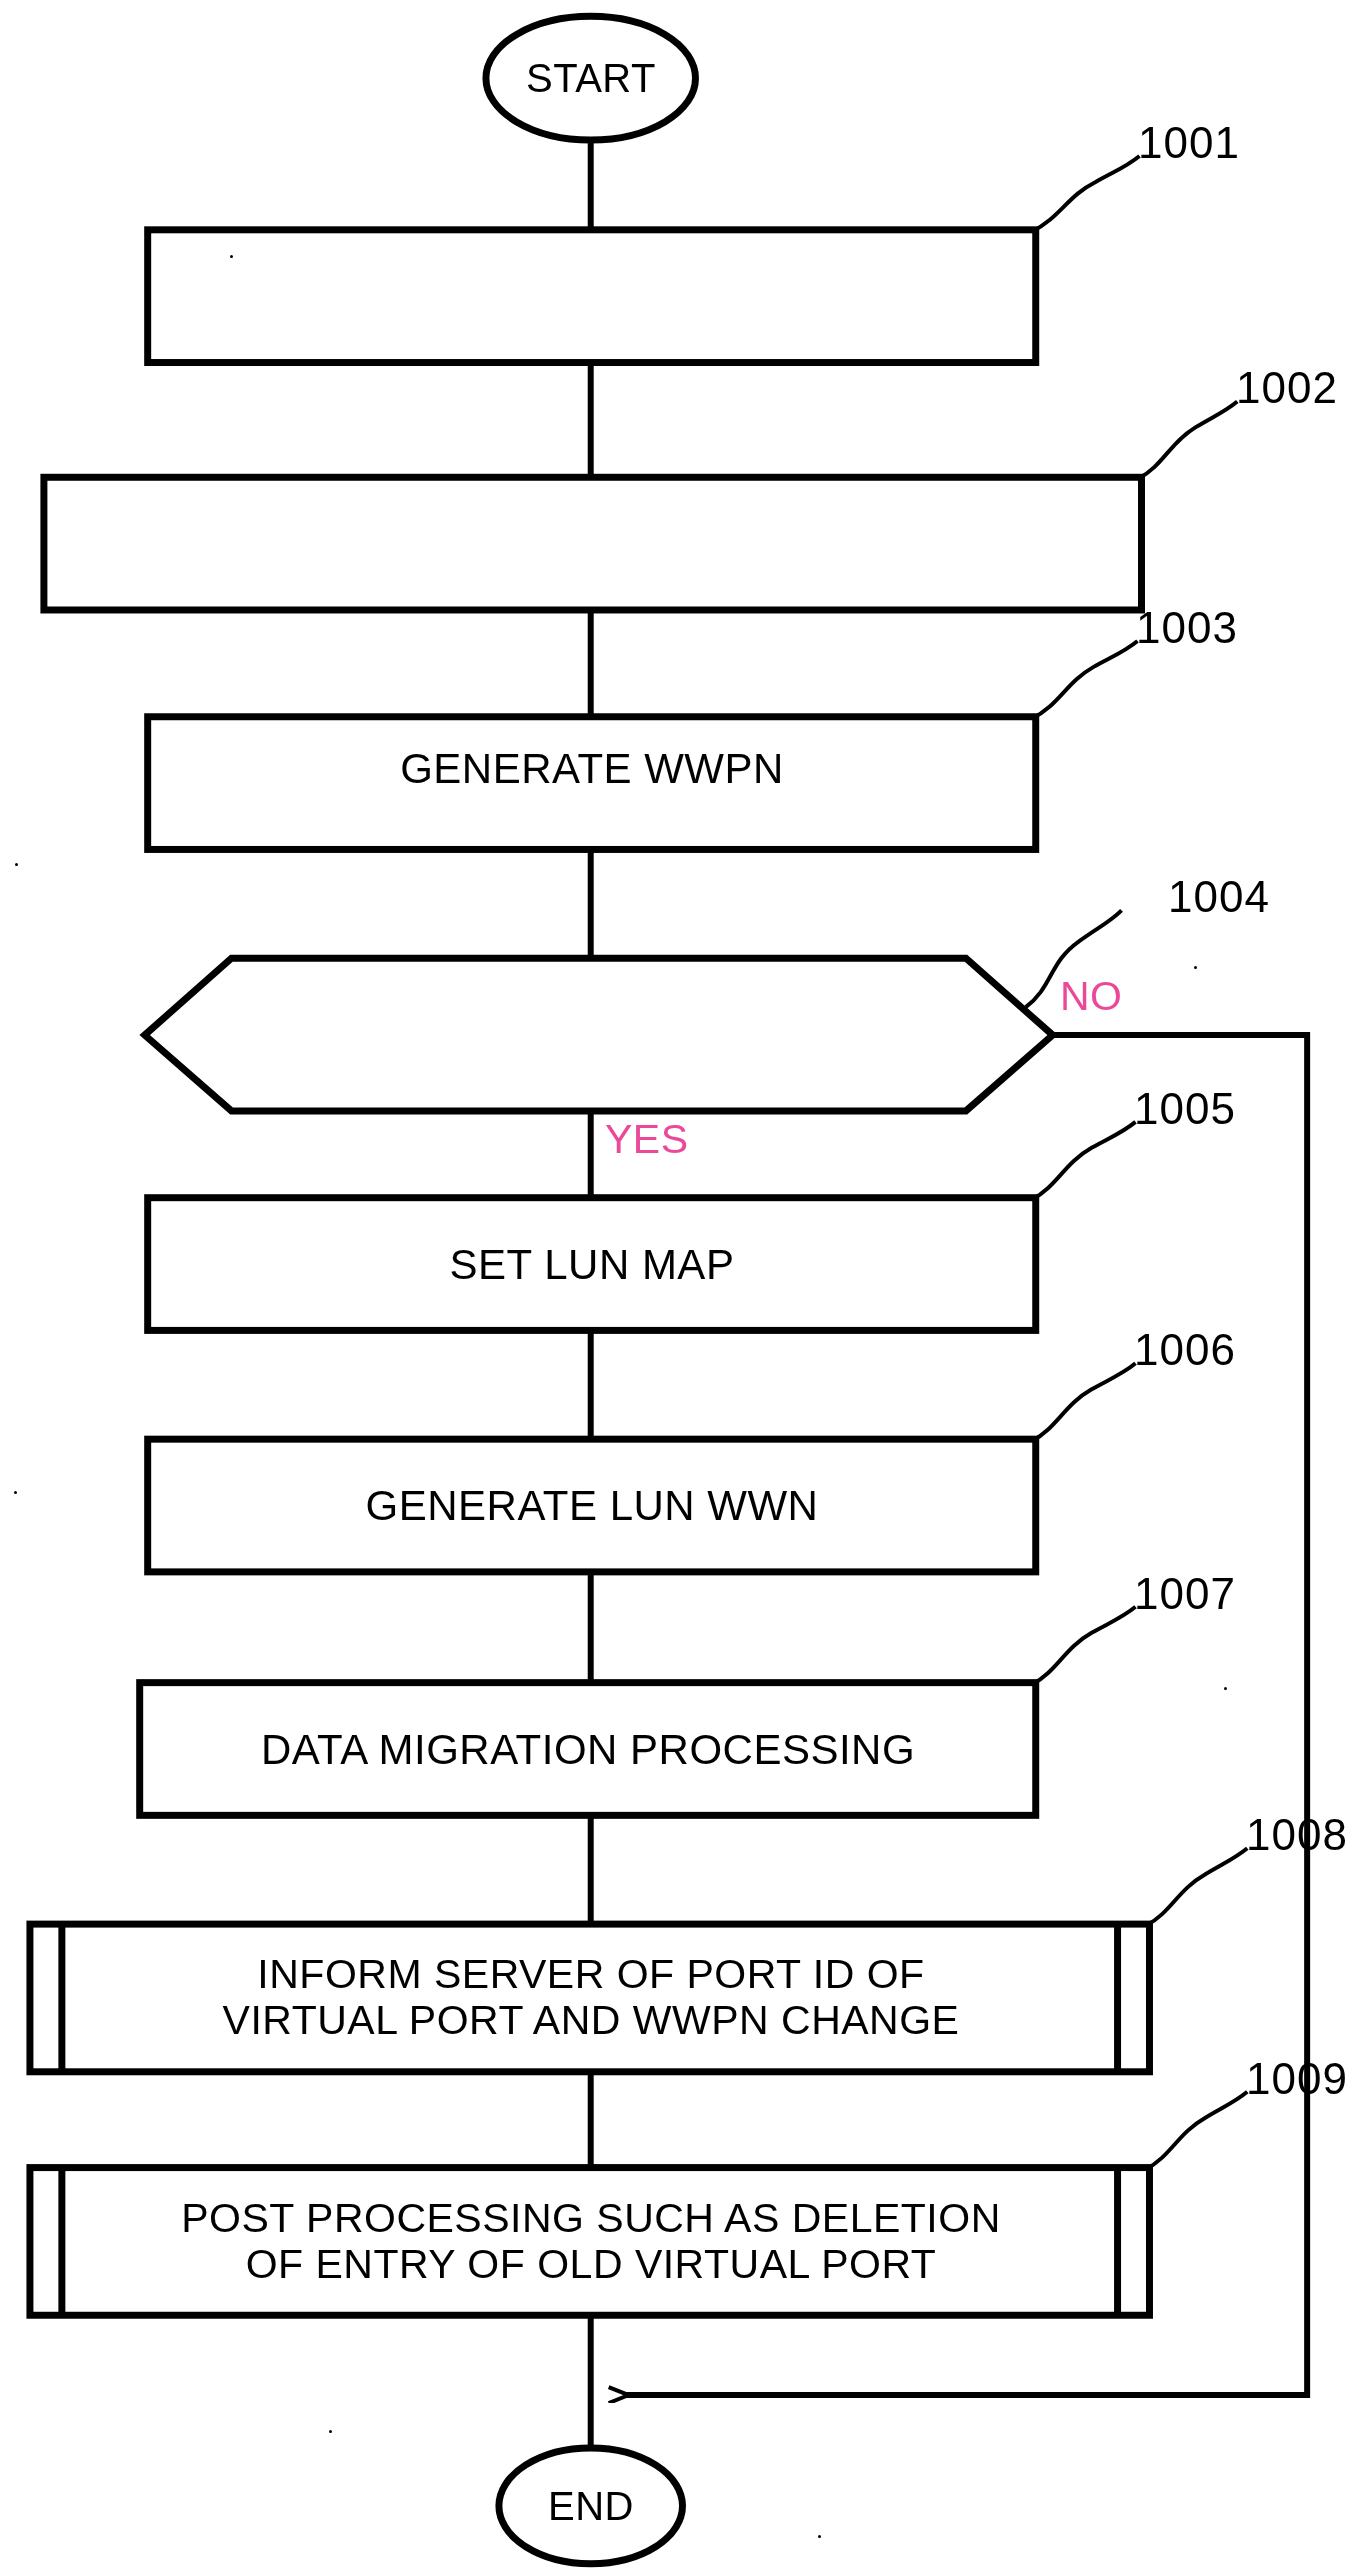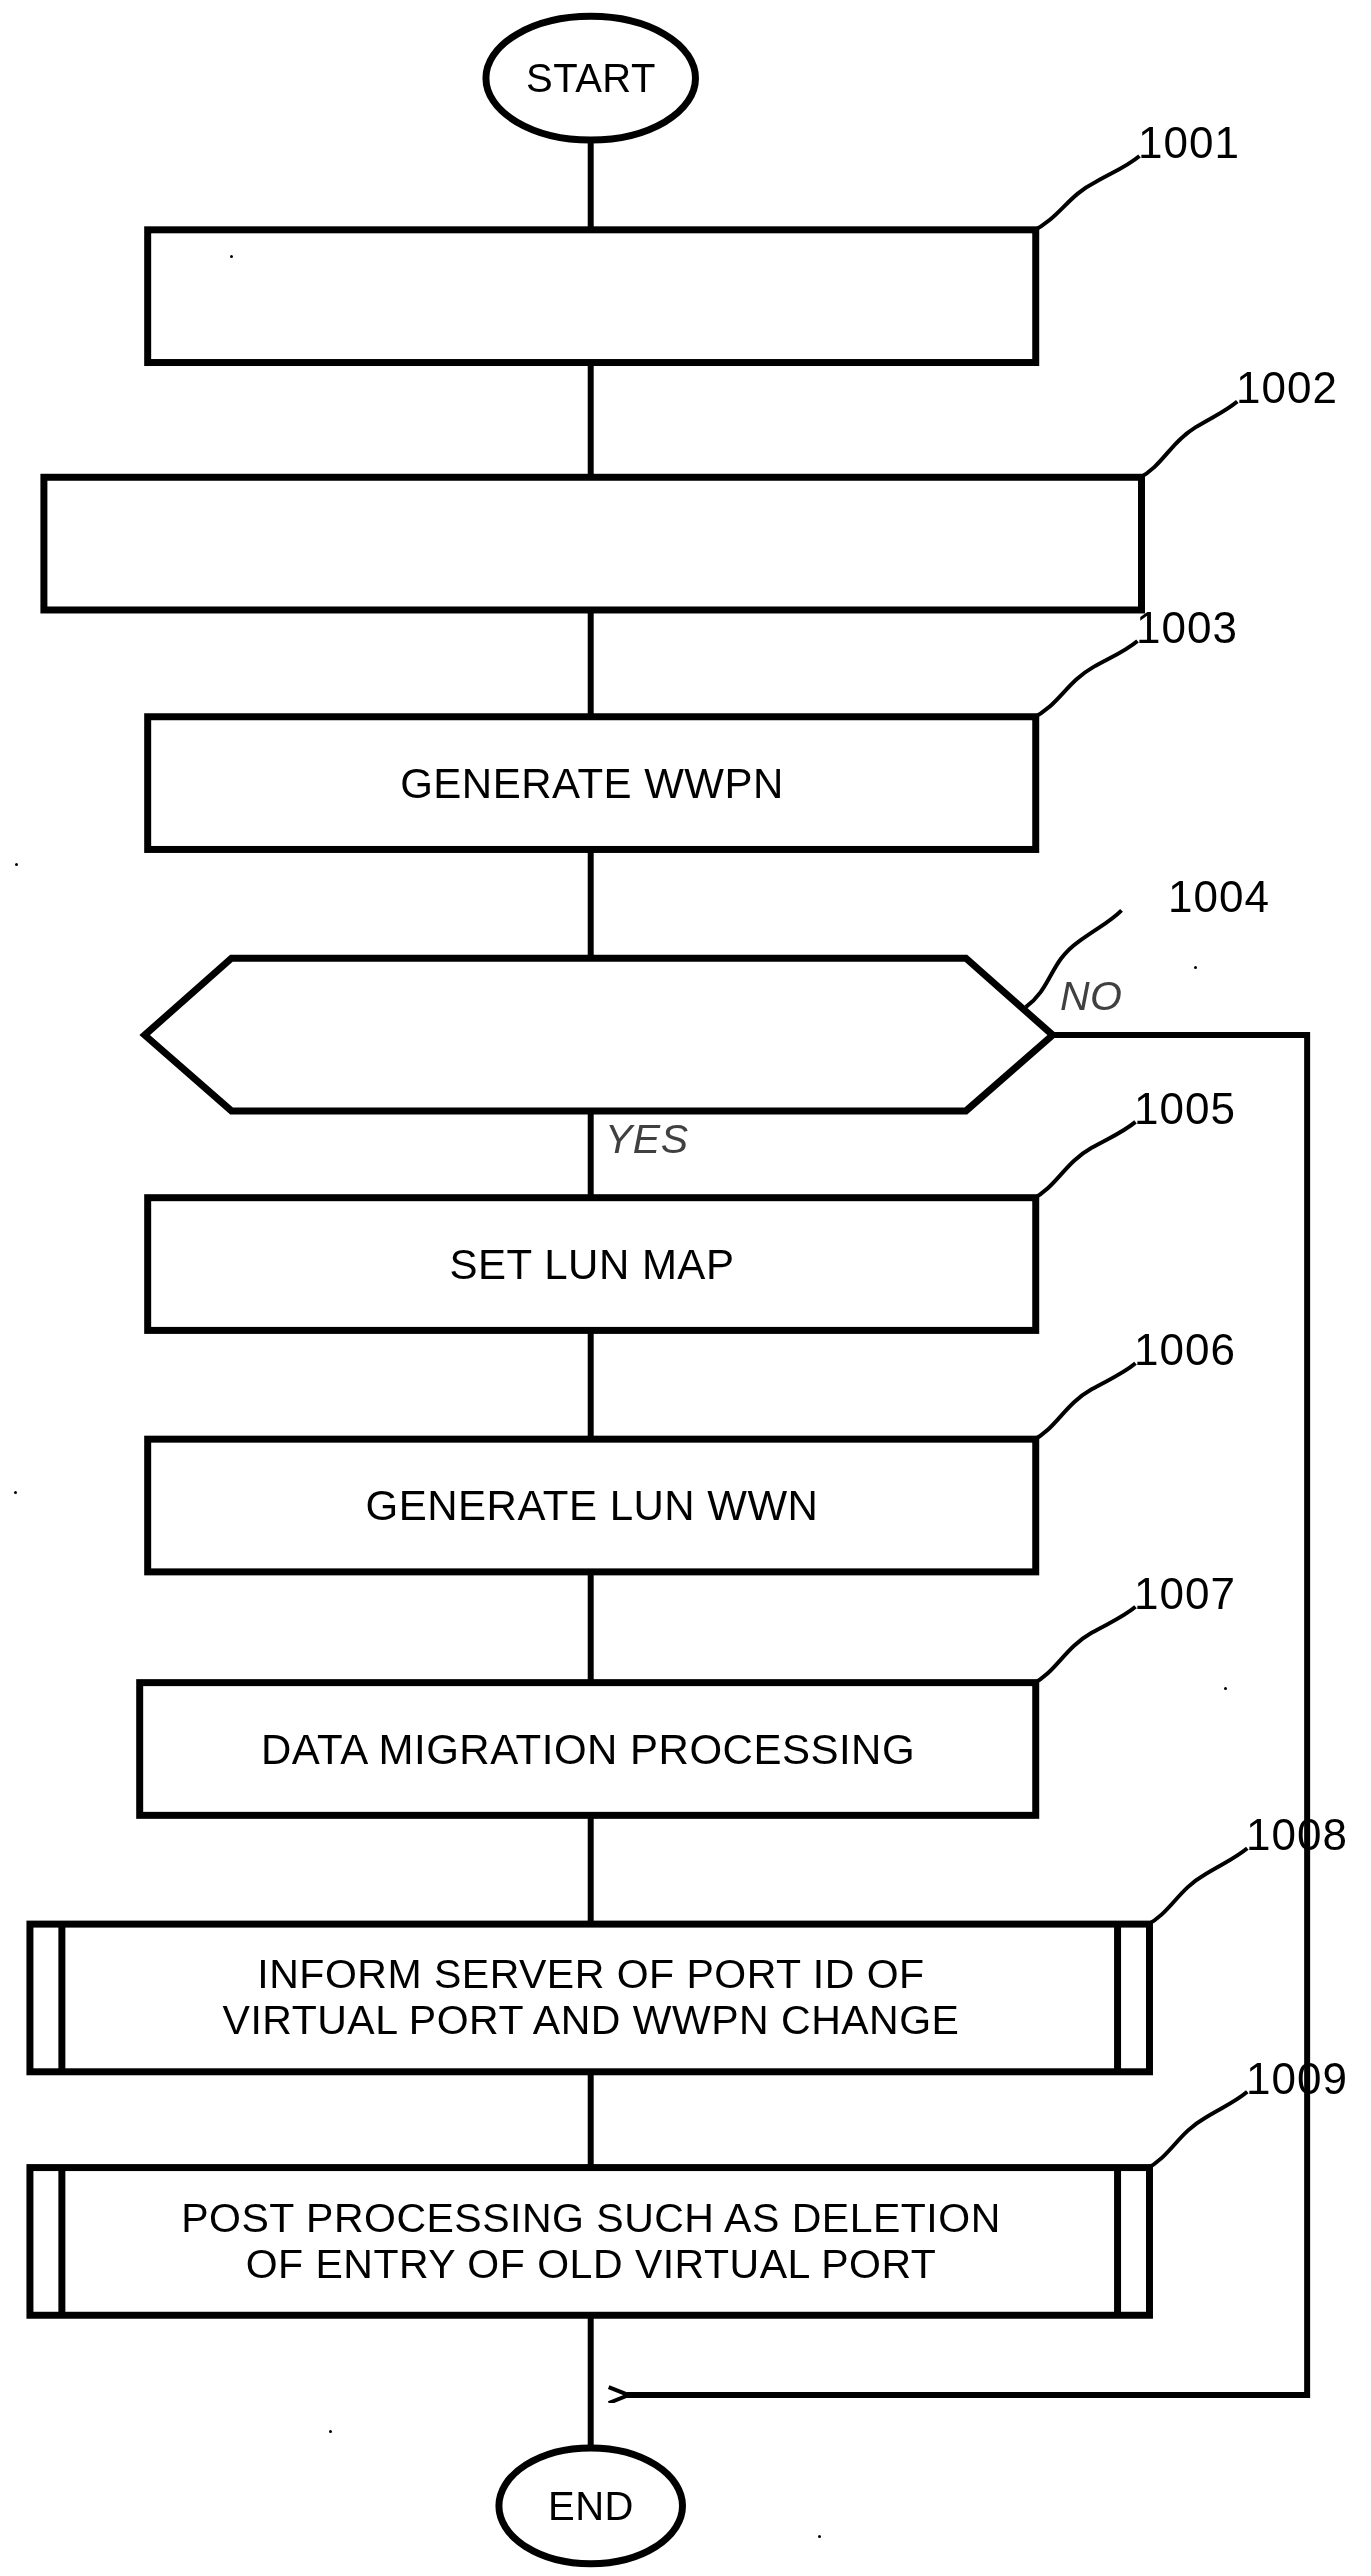--- a/index.html
+++ b/index.html
@@ -50,23 +50,22 @@
   }
   .ref-label {
     position: absolute;
     font-size: 44px;
     color: #000000;
     letter-spacing: 1px;
   }
   .branch-label {
     position: absolute;
     font-size: 41px;
-    color: #404040;
+    color: #ec4899;
     letter-spacing: 0.5px;
-    font-style: italic;
   }
   .speck {
     position: absolute;
     width: 3px;
     height: 3px;
     background: #000000;
     border-radius: 50%;
   }
 </style>
 </head>
@@ -137,21 +136,21 @@
 
     <line x1="592" y1="2320" x2="592" y2="2478" stroke="#000000" stroke-width="6"></line>
 
     <ellipse cx="592" cy="2511" rx="92" ry="58" fill="#ffffff" stroke="#000000" stroke-width="7"></ellipse>
   </svg>
 
   <div class="node-label terminal-label" style="left:486px; top:48px; width:210px; height:60px;">START</div>
 
 
 
-  <div class="node-label process-label" style="left:148px; top:717px; width:888px; height:133px;">GENERATE WWPN</div>
+  <div class="node-label process-label" style="left:148px; top:702px; width:888px; height:133px;">GENERATE WWPN</div>
 
 
   <div class="node-label process-label" style="left:148px; top:1198px; width:888px; height:133px;">SET LUN MAP</div>
 
   <div class="node-label process-label" style="left:148px; top:1439px; width:888px; height:133px;">GENERATE LUN WWN</div>
 
   <div class="node-label process-label" style="left:140px; top:1683px; width:896px; height:133px;">DATA MIGRATION PROCESSING</div>
 
   <div class="node-label predefined-label" style="left:72px; top:1924px; width:1038px; height:148px;">INFORM SERVER OF PORT ID OF
 VIRTUAL PORT AND WWPN CHANGE</div>

